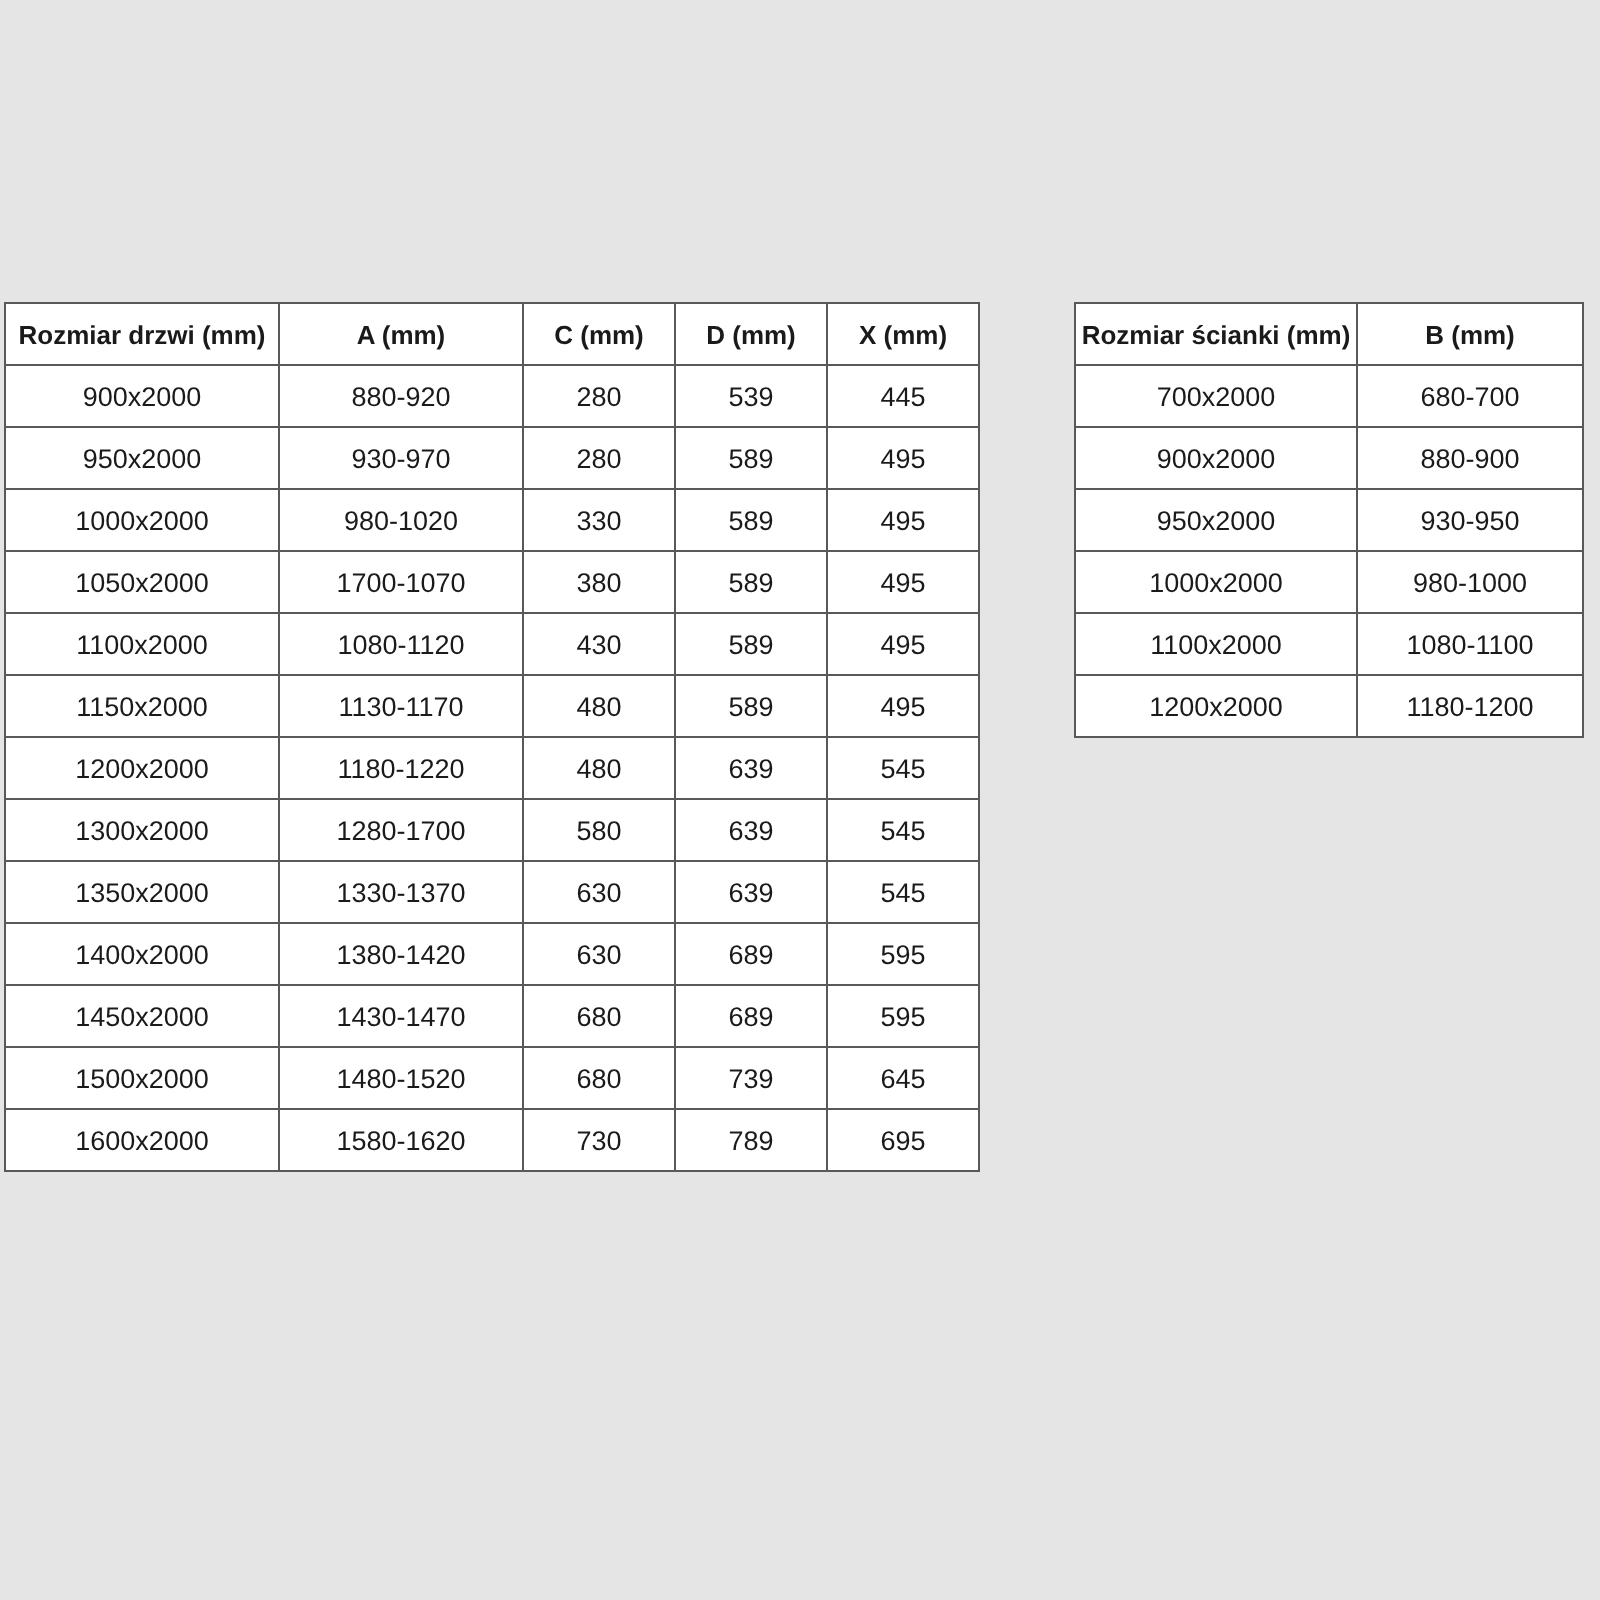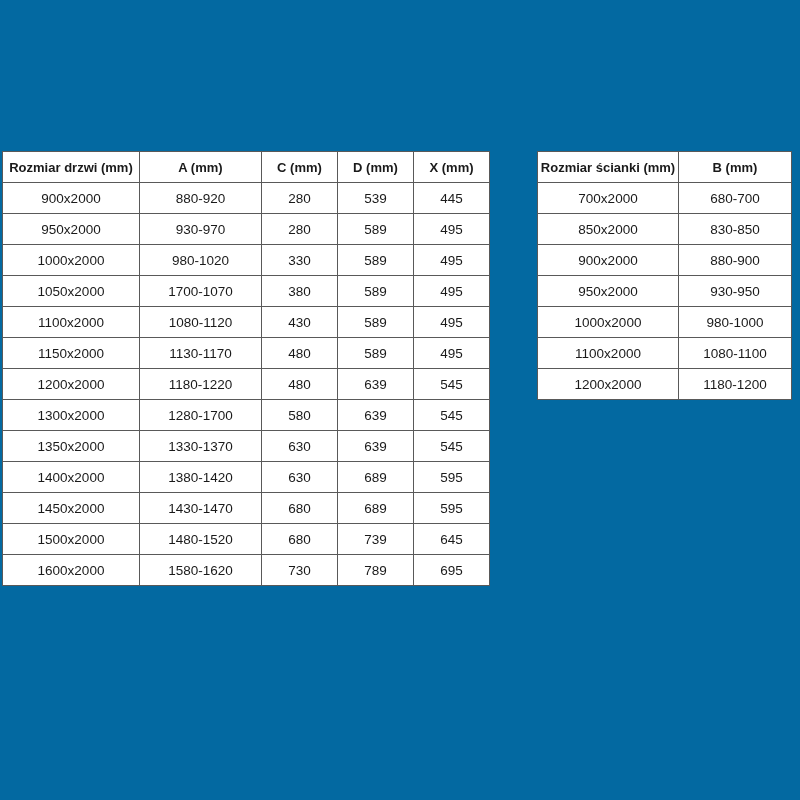--- a/index.html
+++ b/index.html
@@ -9,21 +9,21 @@
     width: 800px;
     height: 800px;
     position: relative;
     font-family: "Liberation Sans", sans-serif;
     color: #1a1a1a;
   }
   .page {
     position: relative;
     width: 800px;
     height: 800px;
-    background: #0369a1;
+    background: #e5e5e5;
     overflow: hidden;
   }
   table.dim-table {
     position: absolute;
     border-collapse: collapse;
     table-layout: fixed;
     background: #ffffff;
   }
   .dim-table th,
   .dim-table td {
@@ -179,24 +179,20 @@
           <th>Rozmiar ścianki (mm)</th>
           <th>B (mm)</th>
         </tr>
       </thead>
       <tbody>
         <tr>
           <td>700x2000</td>
           <td>680-700</td>
         </tr>
         <tr>
-          <td>850x2000</td>
-          <td>830-850</td>
-        </tr>
-        <tr>
           <td>900x2000</td>
           <td>880-900</td>
         </tr>
         <tr>
           <td>950x2000</td>
           <td>930-950</td>
         </tr>
         <tr>
           <td>1000x2000</td>
           <td>980-1000</td>

